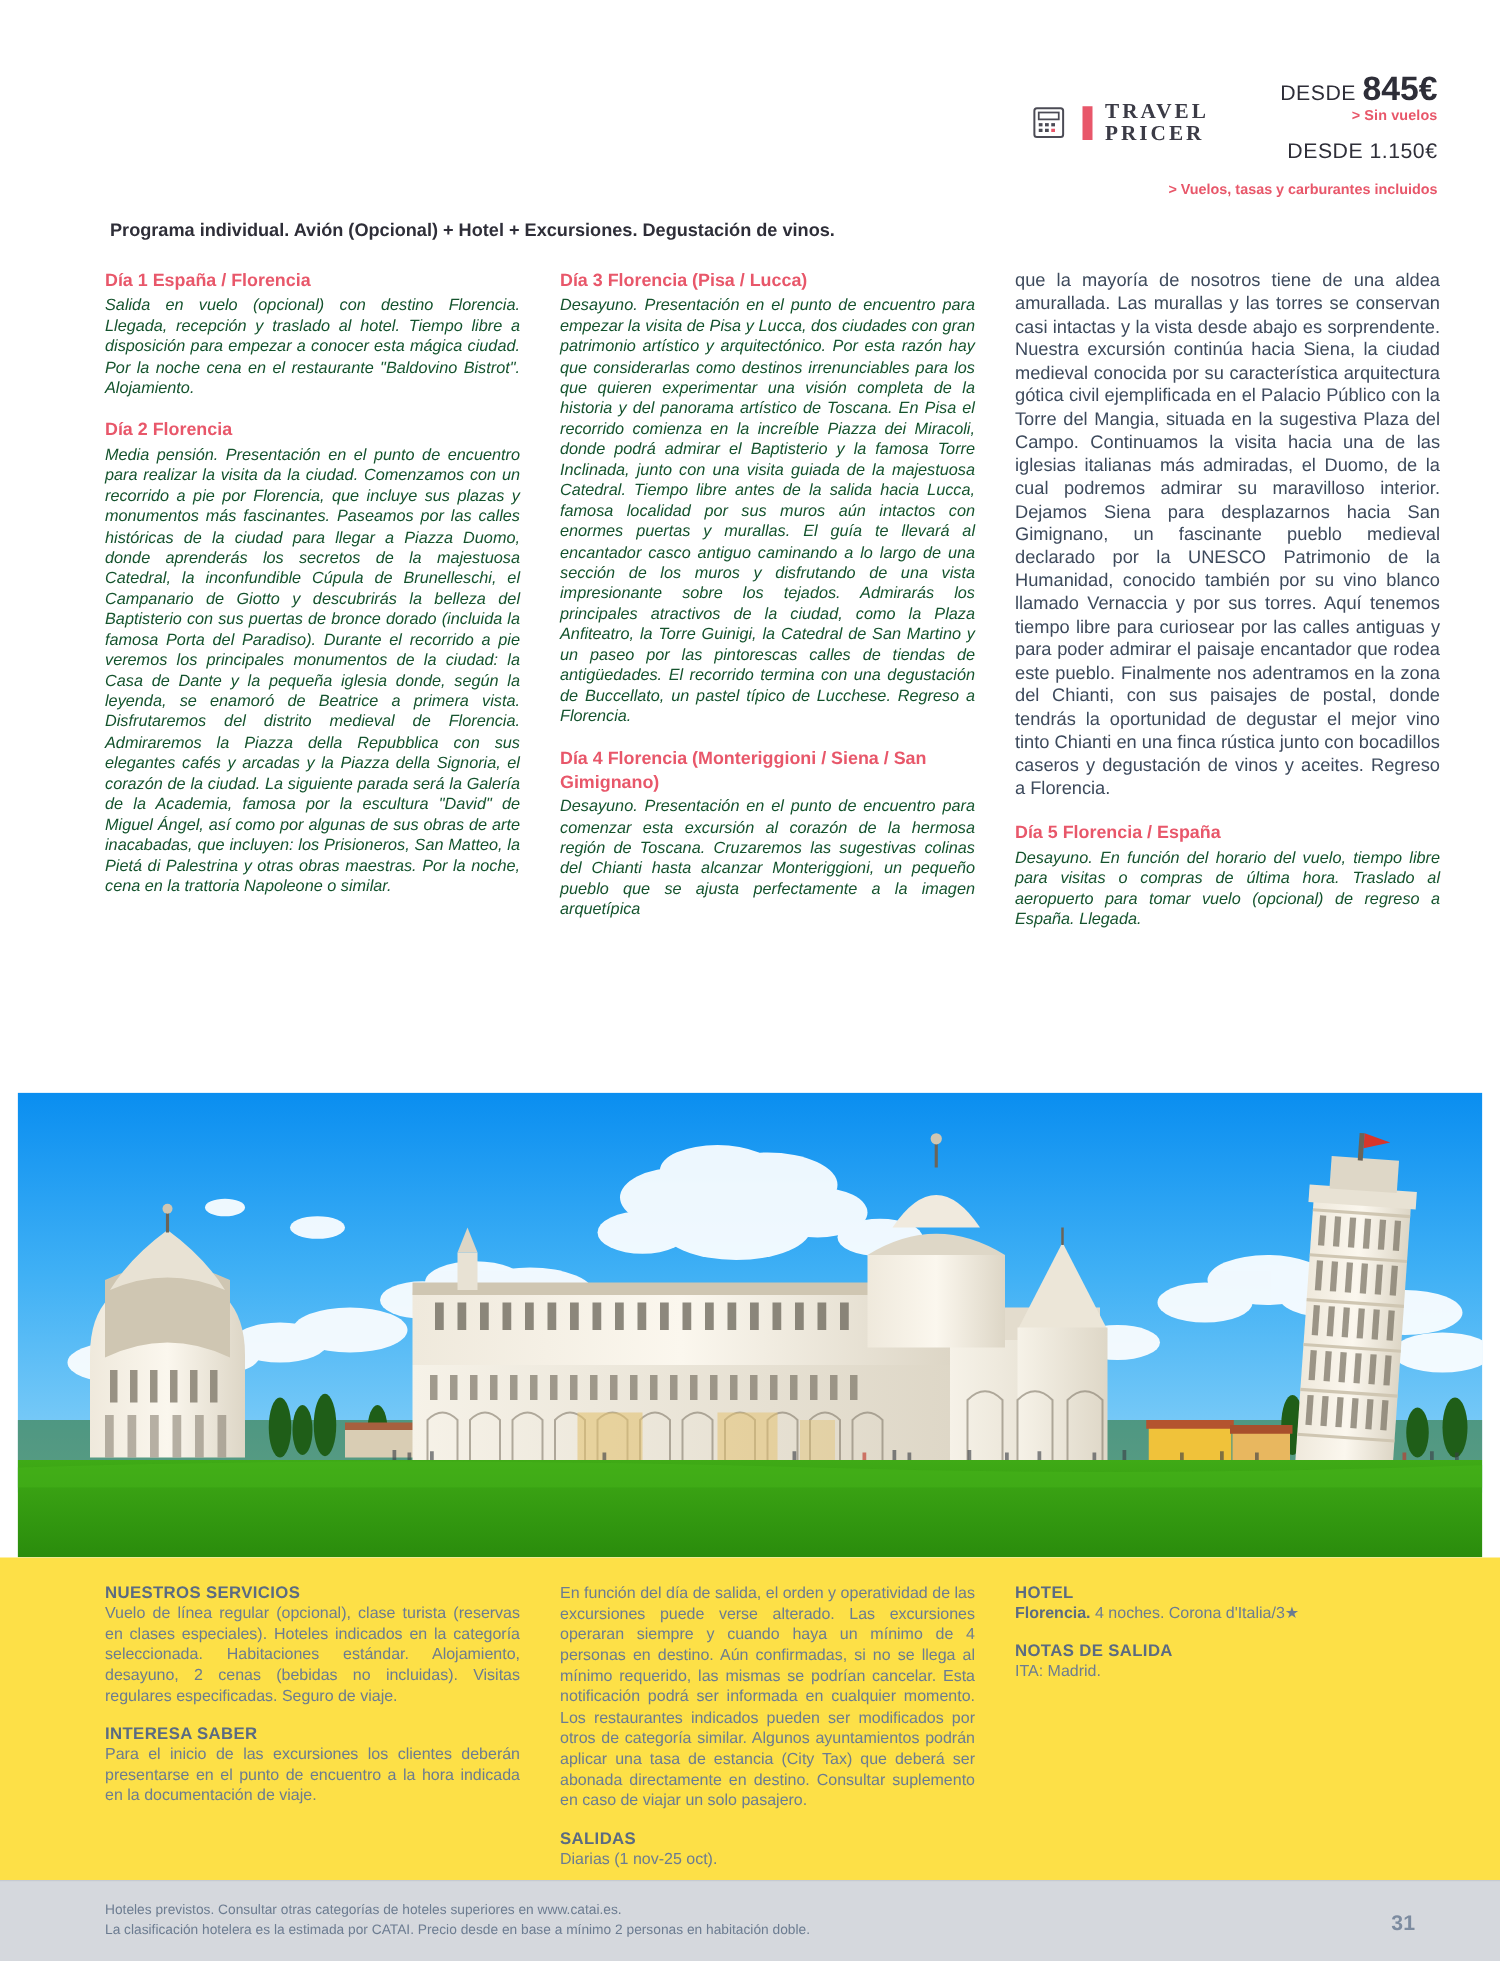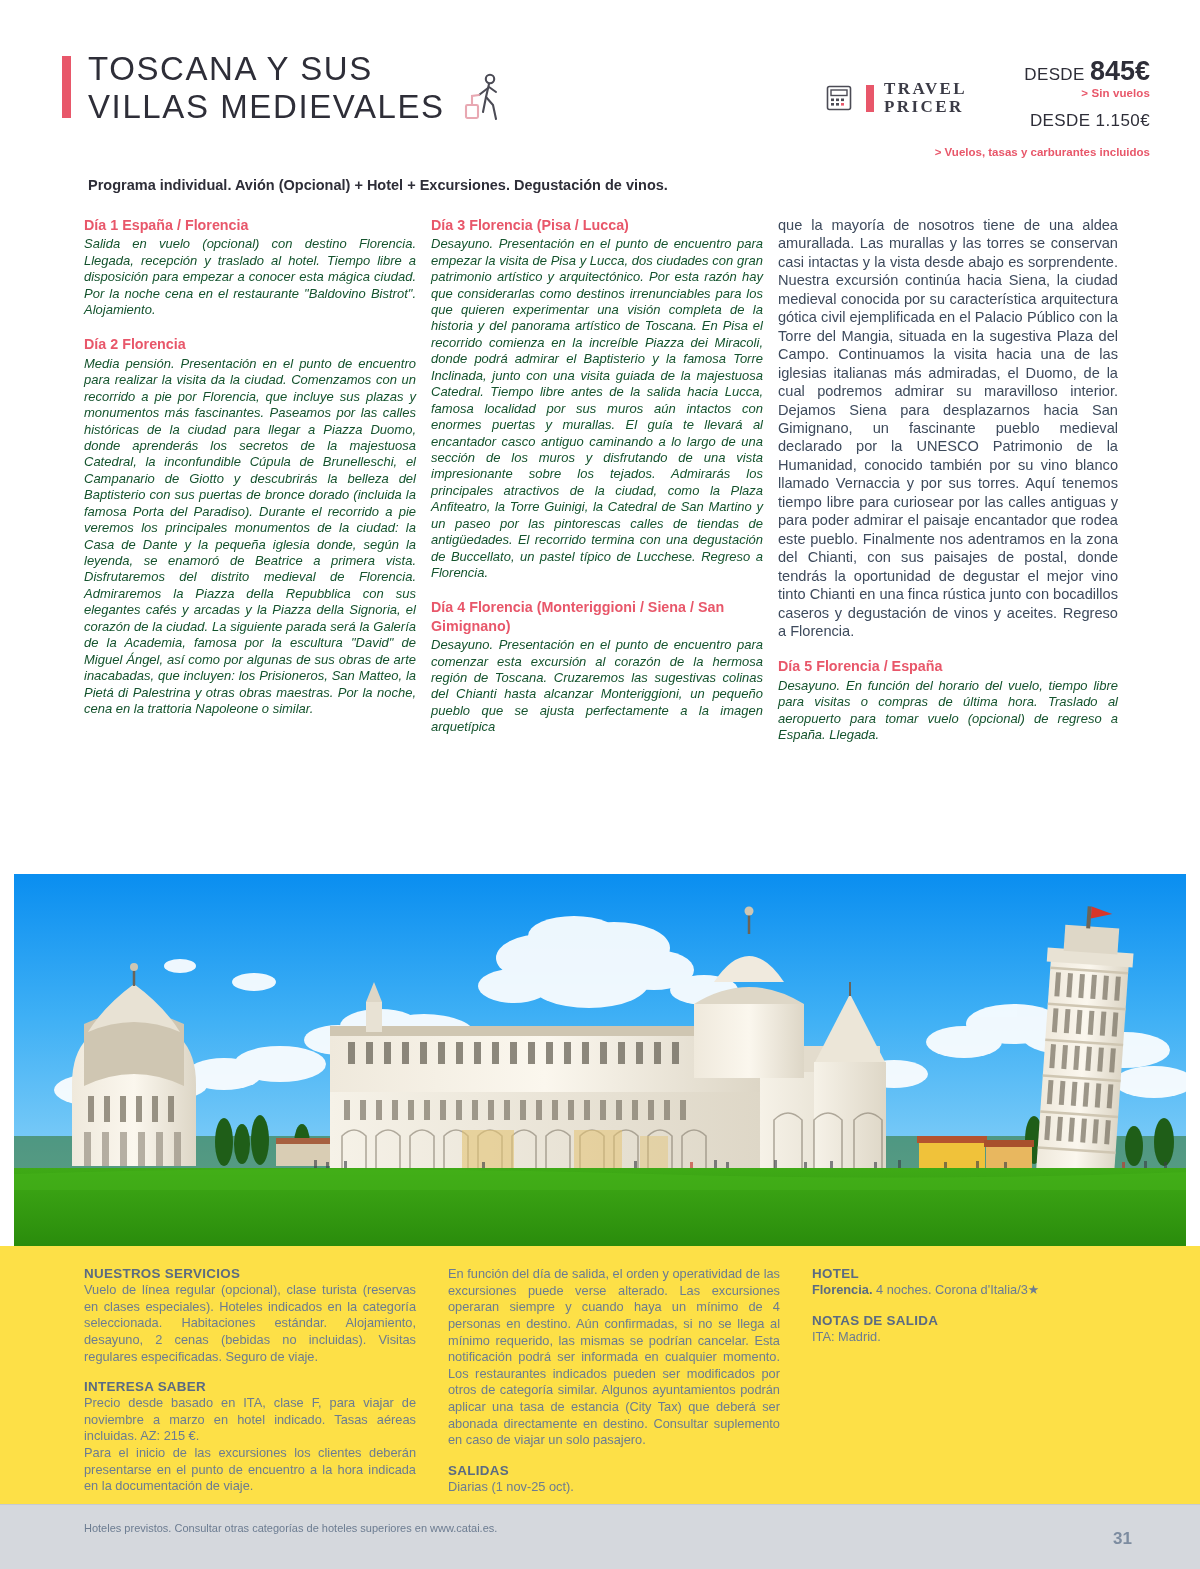--- a/index.html
+++ b/index.html
@@ -48,21 +48,21 @@
   .price-line { font-size: 17px; color: #2e2e38; letter-spacing: .4px; margin-top: 4px; }
   .price-line .amt { font-size: 27px; font-weight: 700; letter-spacing: 0; }
   .price-note { color: #e8576a; font-size: 11.5px; font-weight: 700; margin-top: 0; letter-spacing: .1px; }
   .price-line2 { font-size: 17px; color: #2e2e38; letter-spacing: .4px; margin-top: 12px; }
   .price-note2 { color: #e8576a; font-size: 11.5px; font-weight: 700; margin-top: 15px; }
 
   
   .itinerary {
     position: absolute; left: 84px; top: 216px; right: 46px;
     display: grid; grid-template-columns: 332px 332px 340px;
-    column-gap: 15px;
+    column-gap: 32px;
   }
   .day-title {
     color: #e8576a; font-weight: 700; font-size: 14.3px;
     line-height: 1.28; margin-bottom: 2px;
   }
   .day-body {
     color: #14532d; font-size: 13px; line-height: 1.265;
     text-align: justify; margin-bottom: 17px; font-style: italic;
   }
   .day-body.last { margin-bottom: 0; }
@@ -107,42 +107,20 @@
     color: #7d8ca0; font-size: 17px; font-weight: 700;
   }
 </style>
 </head>
 <body>
 
 <div class="page">
 
   <div class="header">
 
-    <div class="title-block">
-      <div class="title-bar"></div>
-      <div class="title-text">
-        <div>TOSCANA Y SUS</div>
-        <div>VILLAS MEDIEVALES</div>
-      </div>
-      <span class="walker-icon">
-        <svg width="44" height="56" viewBox="0 0 44 56">
-          <g stroke="#4b4b55" stroke-width="2.1" fill="none" stroke-linecap="round">
-            <circle cx="28" cy="7" r="4.2"></circle>
-            <path d="M27 12 L24 25 L21 40"></path>
-            <path d="M24 25 L31 33 L34 47"></path>
-            <path d="M27 15 L34 20"></path>
-            <path d="M26 16 L17 23"></path>
-          </g>
-          <g stroke="#e8a8b2" stroke-width="2.1" fill="none" stroke-linecap="round">
-            <rect x="4" y="33" width="12" height="13" rx="1.4"></rect>
-            <path d="M10 33 L10 24 L17 23"></path>
-          </g>
-        </svg>
-      </span>
-    </div>
 
     <div class="subtitle2">Programa individual. Avión (Opcional) + Hotel + Excursiones. Degustación de vinos.</div>
 
     <div class="brand-block">
       <div class="brand-row">
         <span class="calc-icon">
           <svg width="26" height="26" viewBox="0 0 26 26">
             <rect x="1.5" y="1.5" width="23" height="23" rx="2" fill="none" stroke="#4b4b55" stroke-width="1.6"></rect>
             <rect x="5" y="5" width="16" height="5.5" fill="none" stroke="#4b4b55" stroke-width="1.4"></rect>
             <g fill="#4b4b55">
@@ -464,21 +442,20 @@
     </svg>
   </div>
 
   <div class="footer">
     <div class="footer-grid">
 
       <div>
         <div class="f-head">NUESTROS SERVICIOS</div>
         <div class="f-body">Vuelo de línea regular (opcional), clase turista (reservas en clases especiales). Hoteles indicados en la categoría seleccionada. Habitaciones estándar. Alojamiento, desayuno, 2 cenas (bebidas no incluidas). Visitas regulares especificadas. Seguro de viaje.</div>
         <div class="f-head">INTERESA SABER</div>
-        <div class="f-body tight">Precio desde basado en ITA, clase F, para viajar de noviembre a marzo en hotel indicado. Tasas aéreas incluidas. AZ: 215 €.</div>
         <div class="f-body">Para el inicio de las excursiones los clientes deberán presentarse en el punto de encuentro a la hora indicada en la documentación de viaje.</div>
       </div>
 
       <div>
         <div class="f-body">En función del día de salida, el orden y operatividad de las excursiones puede verse alterado. Las excursiones operaran siempre y cuando haya un mínimo de 4 personas en destino. Aún confirmadas, si no se llega al mínimo requerido, las mismas se podrían cancelar. Esta notificación podrá ser informada en cualquier momento. Los restaurantes indicados pueden ser modificados por otros de categoría similar. Algunos ayuntamientos podrán aplicar una tasa de estancia (City Tax) que deberá ser abonada directamente en destino. Consultar suplemento en caso de viajar un solo pasajero.</div>
         <div class="f-head">SALIDAS</div>
         <div class="f-body">Diarias (1 nov-25 oct).</div>
       </div>
 
       <div>
@@ -486,17 +463,18 @@
         <div class="f-body"><b>Florencia.</b><span> 4 noches. Corona d'Italia/3★</span></div>
         <div class="f-head">NOTAS DE SALIDA</div>
         <div class="f-body">ITA: Madrid.</div>
       </div>
     </div>
   </div>
 
   <div class="disclaimer">
     <div class="disc-text">
       <div>Hoteles previstos. Consultar otras categorías de hoteles superiores en www.catai.es.</div>
+      <div>La clasificación hotelera es la estimada por CATAI. Precio desde en base a mínimo 2 personas en habitación doble.</div>
     </div>
     <div class="page-num">31</div>
   </div>
 
 </div>
 
 </body></html>

